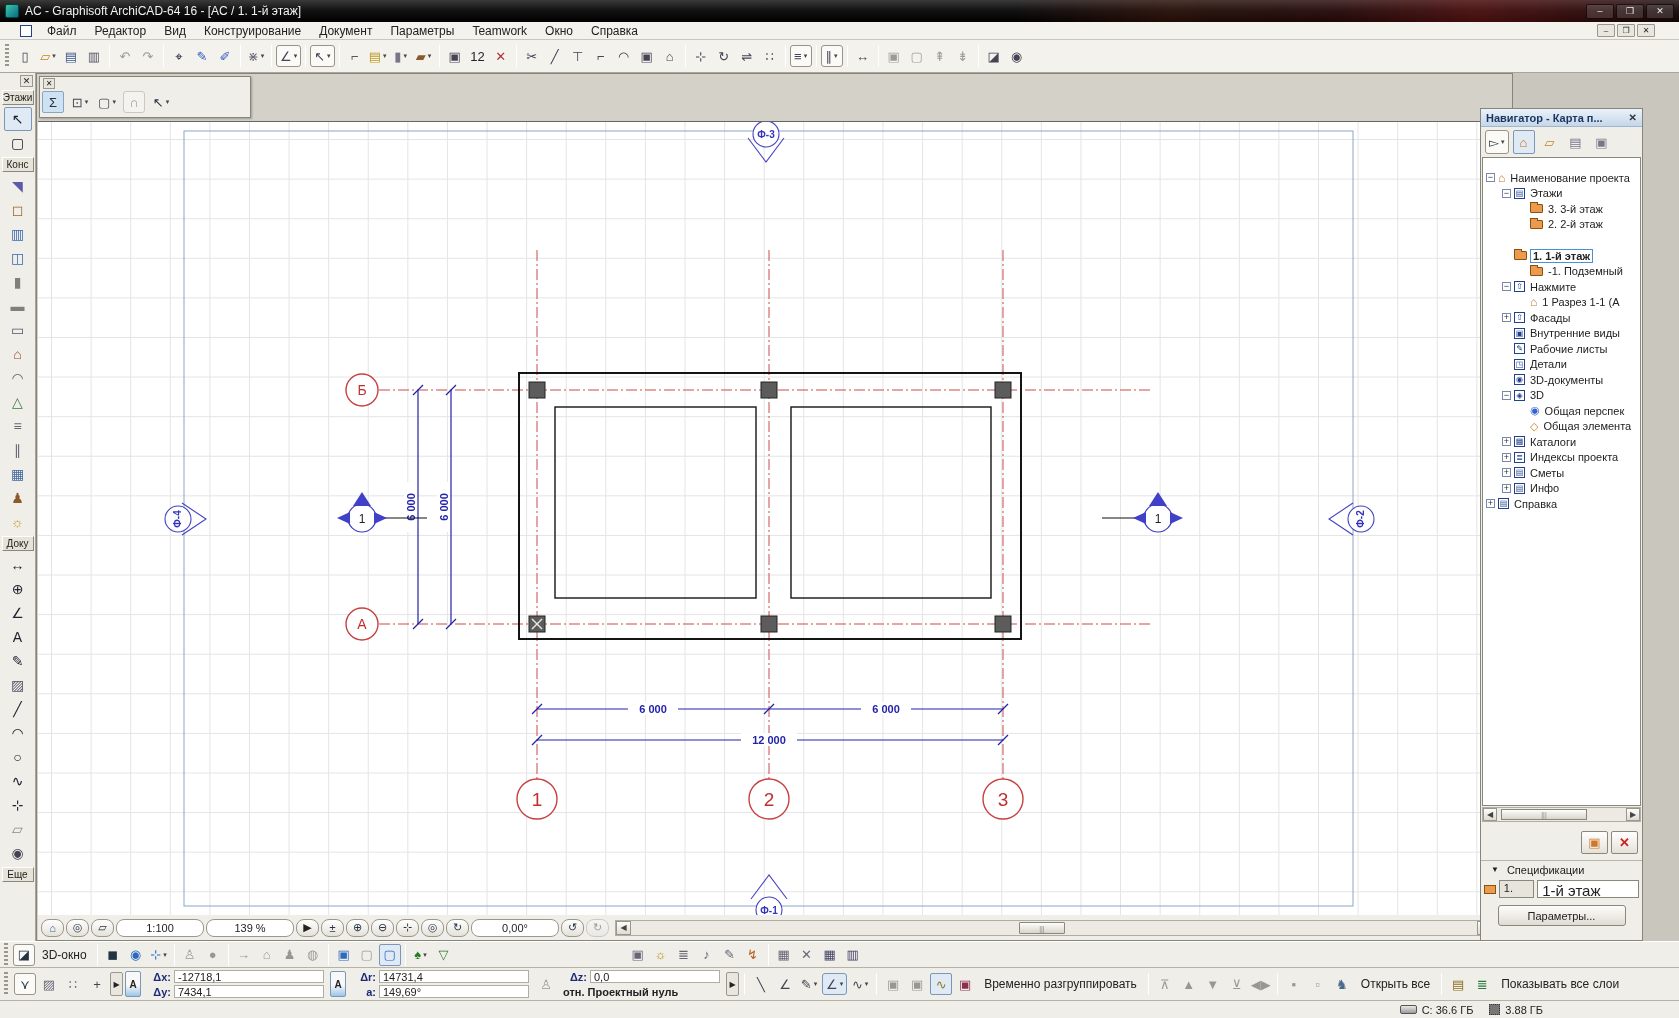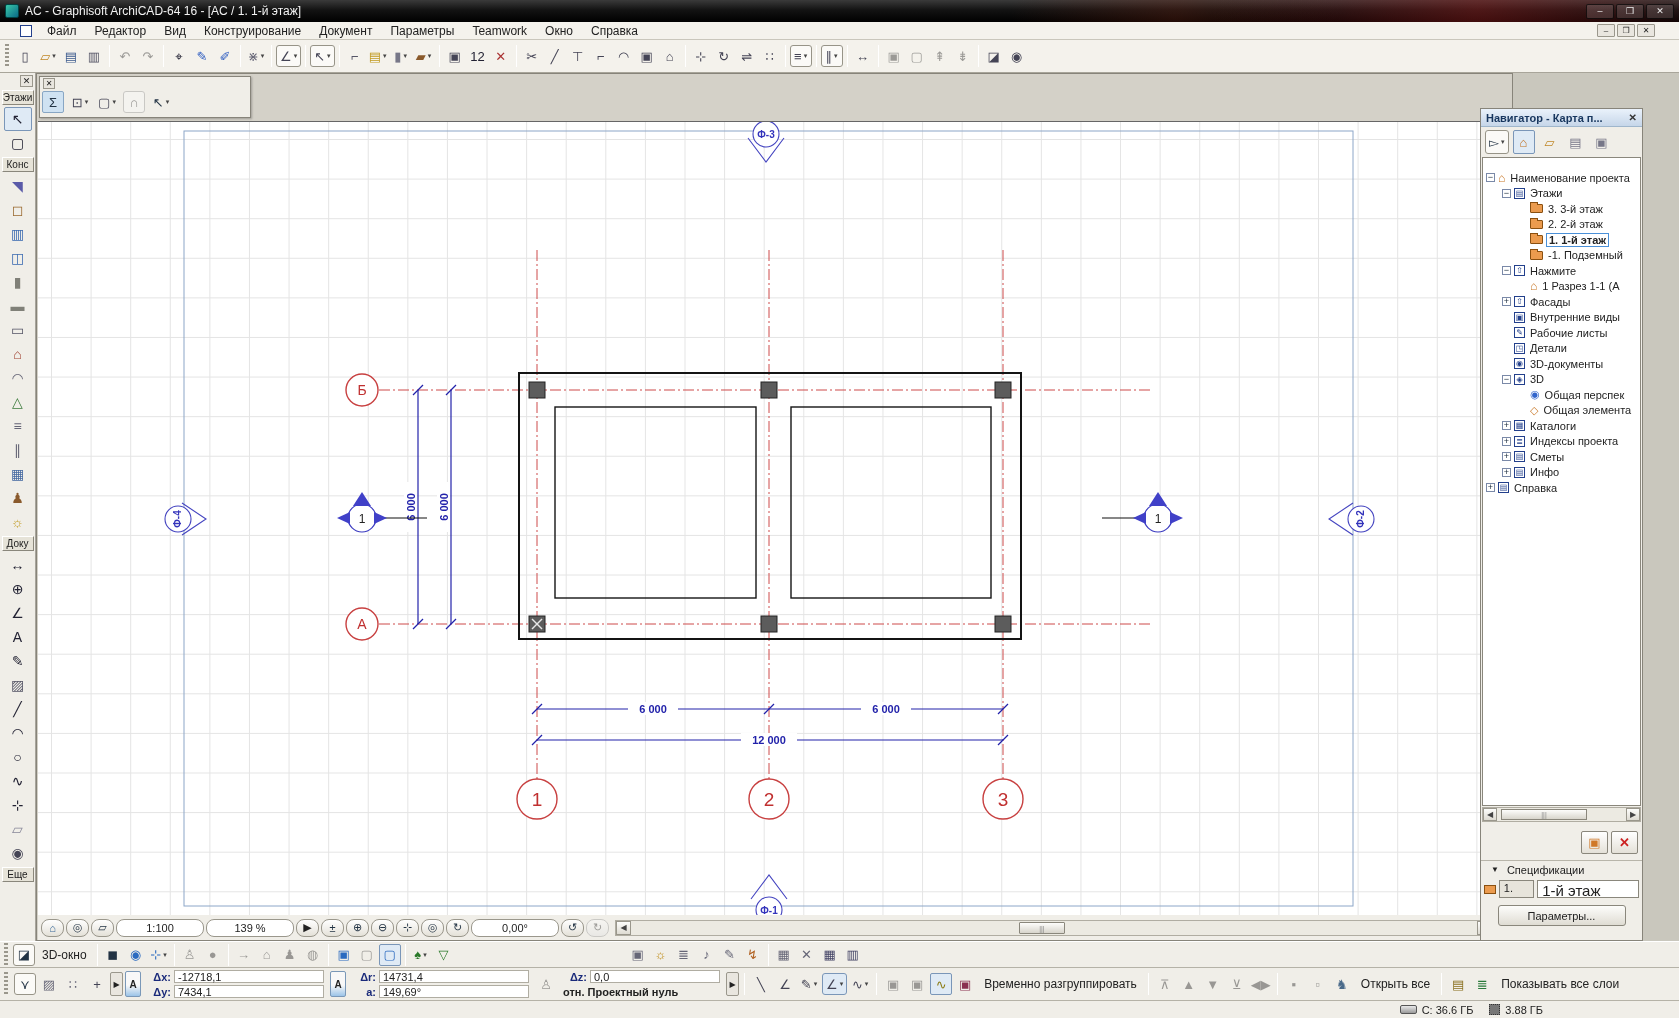--- a/index.html
+++ b/index.html
@@ -607,21 +607,21 @@
         <div class="trow" style="padding-left: 35px;">
           <span class="exp none"></span>
           <span class="ic fold"></span>
           <span class="lbl">3. 3-й этаж</span>
         </div>
         <div class="trow" style="padding-left: 35px;">
           <span class="exp none"></span>
           <span class="ic fold"></span>
           <span class="lbl">2. 2-й этаж</span>
         </div>
-        <div class="trow on" style="padding-left: 35px;">
+        <div class="trow on" style="padding-left: 19px; margin-top: 16px;">
           <span class="exp none"></span>
           <span class="ic fold"></span>
           <span class="lbl">1. 1-й этаж</span>
         </div>
         <div class="trow" style="padding-left: 35px;">
           <span class="exp none"></span>
           <span class="ic fold"></span>
           <span class="lbl">-1. Подземный</span>
         </div>
         <div class="trow" style="padding-left: 19px;">

